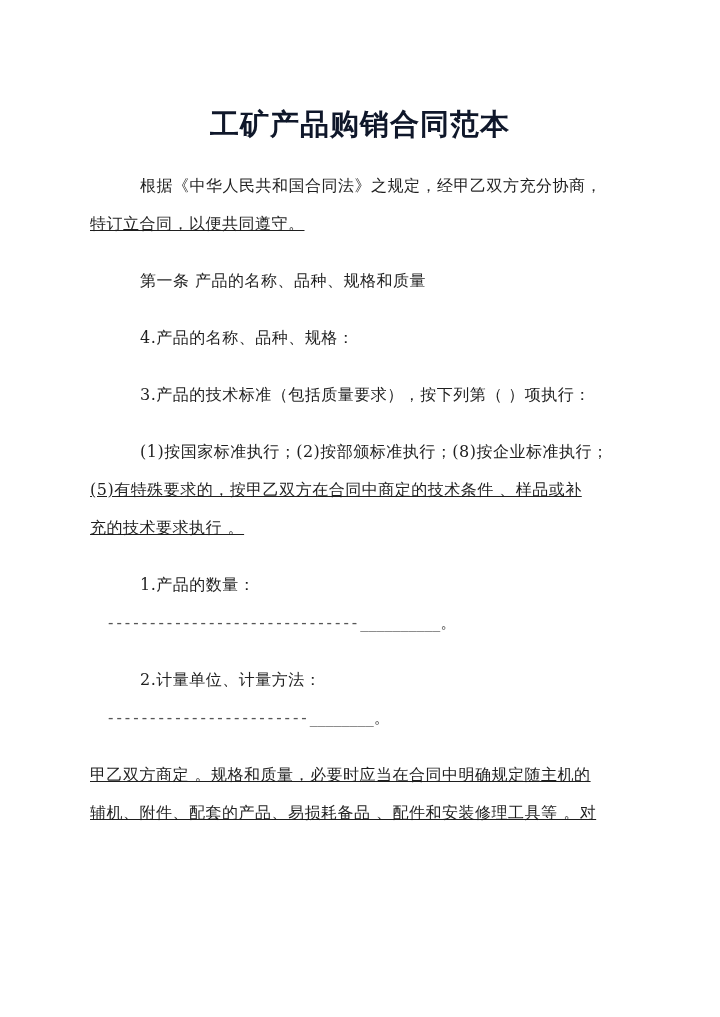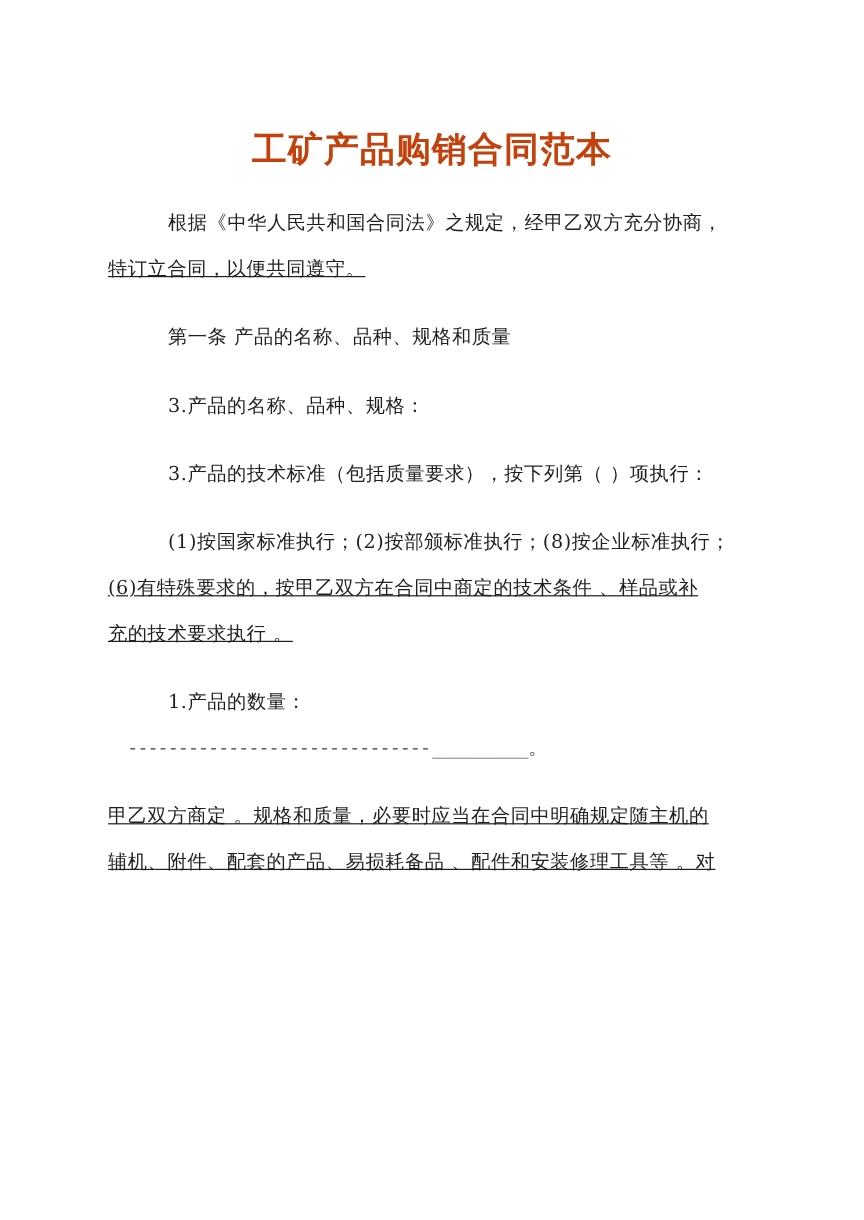--- a/index.html
+++ b/index.html
@@ -14,21 +14,21 @@
     position: relative;
     width: 720px;
     height: 1017px;
     background: #ffffff;
     color: #1f1f1f;
     padding: 104px 70px 0 90px;
   }
   .doc-title {
     font-size: 29px;
     font-weight: bold;
-    color: #c2410c;
+    color: #0f172a;
     text-align: center;
     line-height: 40px;
     letter-spacing: 1px;
     margin: 0 20px 23px 0;
     white-space: nowrap;
   }
   .para { margin: 0 0 19px 0; }
   .line {
     font-size: 16px;
     line-height: 38px;
@@ -50,32 +50,36 @@
   <h1 class="doc-title">工矿产品购销合同范本</h1>
   <div id="doc-body">
       <div class="para">
         <div class="line first">根据《中华人民共和国合同法》之规定，经甲乙双方充分协商，</div>
         <div class="line flush">特订立合同，以便共同遵守。</div>
       </div>
       <div class="para">
         <div class="line first">第一条 产品的名称、品种、规格和质量</div>
       </div>
       <div class="para">
-        <div class="line first">3.产品的名称、品种、规格：</div>
+        <div class="line first">4.产品的名称、品种、规格：</div>
       </div>
       <div class="para">
         <div class="line first">3.产品的技术标准（包括质量要求），按下列第（ ）项执行：</div>
       </div>
       <div class="para">
         <div class="line first">(1)按国家标准执行；(2)按部颁标准执行；(8)按企业标准执行；</div>
-        <div class="line flush">(6)有特殊要求的，按甲乙双方在合同中商定的技术条件 、样品或补</div>
+        <div class="line flush">(5)有特殊要求的，按甲乙双方在合同中商定的技术条件 、样品或补</div>
         <div class="line flush">充的技术要求执行 。</div>
       </div>
       <div class="para">
         <div class="line first">1.产品的数量：</div>
         <div class="line fill"><span class="dashes">------------------------------</span><span class="solid">__________</span><span class="tail">。</span></div>
+      </div>
+      <div class="para">
+        <div class="line first">2.计量单位、计量方法：</div>
+        <div class="line fill"><span class="dashes">------------------------</span><span class="solid">________</span><span class="tail">。</span></div>
       </div>
       <div class="para">
         <div class="line flush">甲乙双方商定 。规格和质量，必要时应当在合同中明确规定随主机的</div>
         <div class="line flush">辅机、附件、配套的产品、易损耗备品 、配件和安装修理工具等 。对</div>
       </div>
     </div>
 </div>
 
 </body></html>

